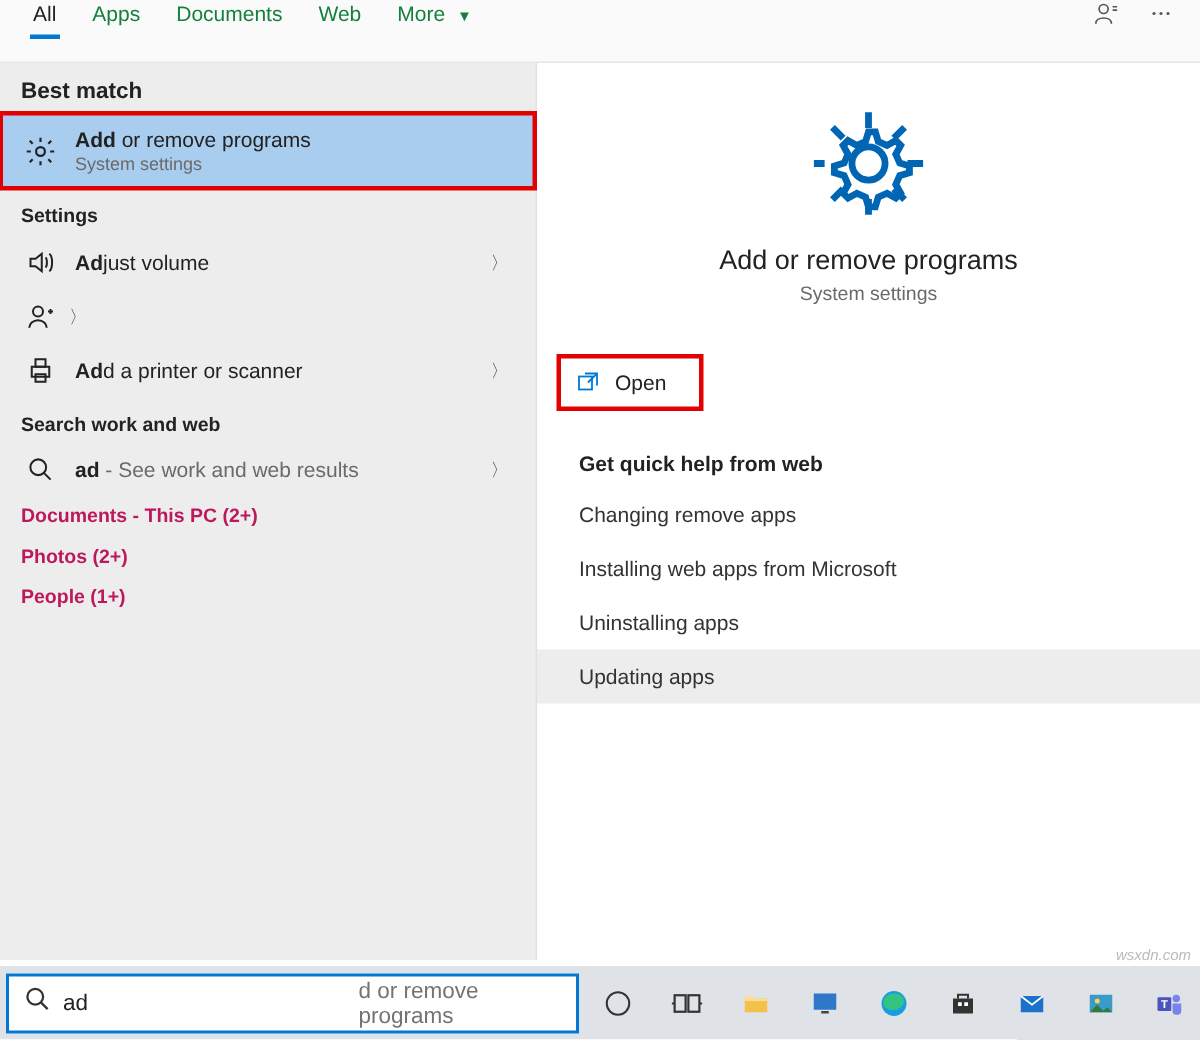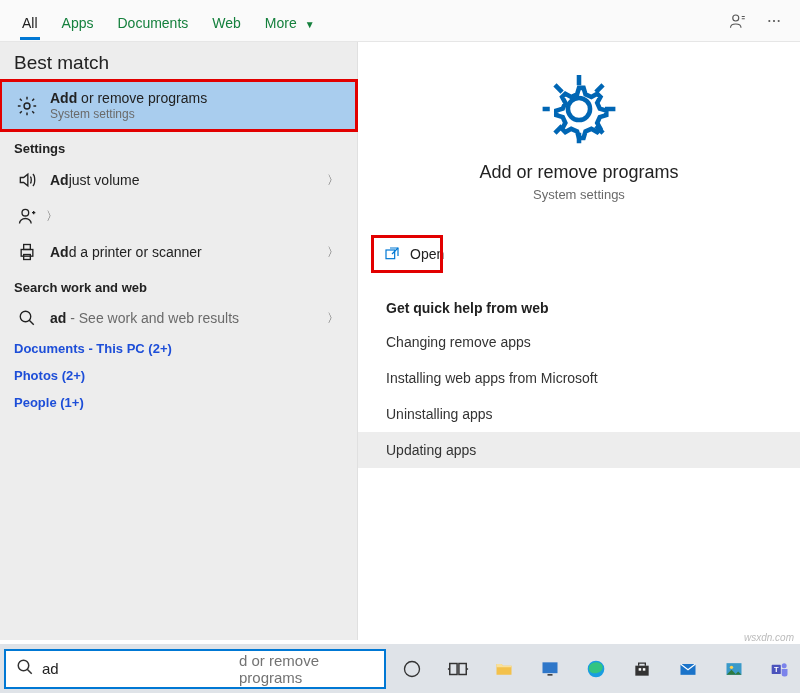--- a/index.html
+++ b/index.html
@@ -1,52 +1,52 @@
 <!DOCTYPE html>
 <html><head>
 <meta charset="utf-8">
 <style>
   * { box-sizing: border-box; margin: 0; padding: 0; font-family: "Segoe UI", Arial, sans-serif; }
   body { width: 800px; height: 693px; background: #fff; overflow: hidden; position: relative; }
 
   
-  .tabs { display: flex; align-items: flex-start; height: 42px; padding: 5px 10px; border-bottom: 1px solid #e6e6e6; background: #fafafa; }
+  .tabs { display: flex; align-items: flex-end; height: 42px; padding: 16px 10px; border-bottom: 1px solid #e6e6e6; background: #fafafa; }
   .tab { padding: 10px 12px 8px 12px; font-size: 14px; color: #15803d; cursor: pointer; position: relative; }
   .tab.active { color: #202020; font-weight: 400; }
   .tab.active::after { content: ""; position: absolute; left: 10px; right: 10px; bottom: -1px; height: 3px; background: #0078d4; }
   .tab .chev { font-size: 10px; margin-left: 4px; }
   .tabs-spacer { flex: 1; }
   .tabs-icon { width: 32px; height: 32px; display: flex; align-items: center; justify-content: center; color: #555; margin-left: 4px; }
 
   .main { display: flex; height: 598px; }
   .left { width: 358px; background: #ededed; border-right: 1px solid #e0e0e0; position: relative; }
   .right { flex: 1; background: #fff; padding-top: 18px; }
 
-  .section-label { font-size: 19px; font-weight: 400; color: #222; padding: 10px 14px 6px 14px; }
+  .section-label { font-size: 15px; font-weight: 700; color: #222; padding: 10px 14px 6px 14px; }
   .section-label.sub { font-weight: 600; font-size: 13px; }
 
   .result { display: flex; align-items: center; padding: 8px 12px 8px 14px; position: relative; }
   .result .ricon { width: 26px; display: flex; justify-content: center; color: #222; }
   .result .rtext { flex: 1; font-size: 14px; color: #222; padding-left: 10px; }
   .result .rsub { font-size: 12px; color: #6a6a6a; margin-top: 1px; }
   .result .chevr { color: #555; font-size: 12px; padding: 0 6px; }
   .result.selected { background: #a9cdee; }
   .result .rtext .bold { font-weight: 700; }
   .result.bestmatch { padding: 10px 12px 10px 14px; }
 
   .red-box { outline: 3px solid #e20000; outline-offset: -2px; }
-  .cat-sub  { font-size: 13px; color: #1d4ed8; padding: 6px 14px; font-weight: 600; }
+  .cat-sub  { font-size: 13px; color: #be185d; padding: 6px 14px; font-weight: 600; }
 
   
   .hero { display:flex; flex-direction:column; align-items:center; padding: 10px 20px 20px 20px; }
   .hero .gear { color: #0066b4; }
   .hero-title { font-size: 18px; color: #222; margin-top: 10px; }
   .hero-sub   { font-size: 13px; color: #6a6a6a; margin-top: 4px; }
 
-  .open-row { display:flex; align-items:center; margin: 16px 16px 8px 16px; padding: 8px 10px; outline: 3px solid #e20000; width: 66px; text-align: center; }
+  .open-row { display:flex; align-items:center; margin: 16px 16px 8px 16px; padding: 8px 10px; outline: 3px solid #e20000; width: 92px; text-align: center; }
   .open-row .oicon { color:#0078d4; margin-right:10px; display:flex; }
   .open-row .olabel { font-size:14px; color:#222; }
 
   .help-head { font-size:14px; font-weight:600; color:#222; padding: 22px 28px 8px 28px; }
   .help-item { font-size:14px; color:#333; padding: 10px 28px; }
   .help-item.hover { background:#ededed; }
 
   
   .taskbar { position:absolute; left:0; right:0; bottom:0; height:49px; background:#dfe3e8; display:flex; align-items:center; }
   .searchbox { height:40px; margin:4px 0 4px 4px; width:412px; border:2px solid #0078d4; background:#fff; display:flex; align-items:center; padding:0 10px; }

